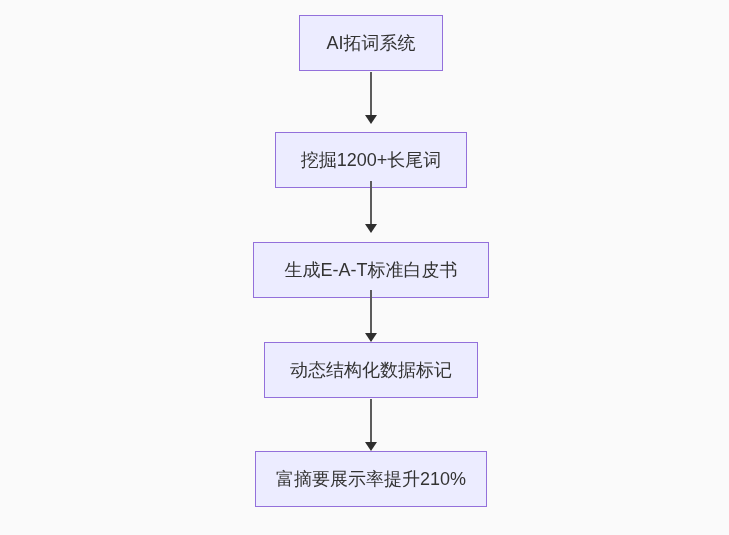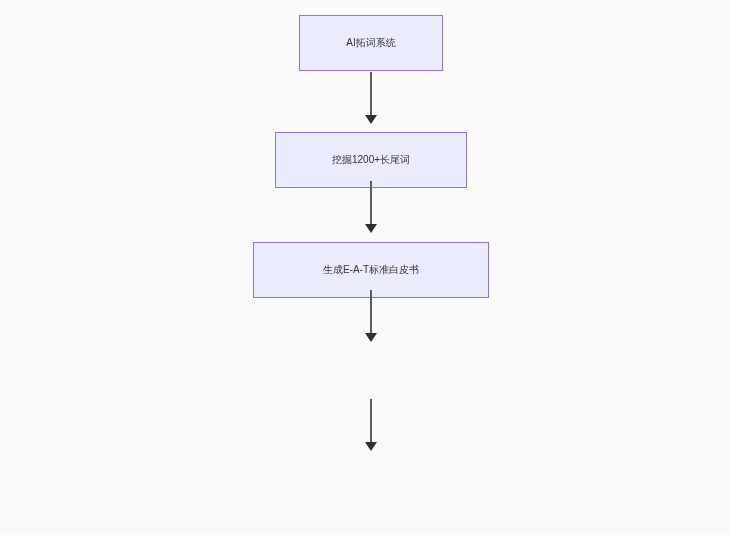--- a/index.html
+++ b/index.html
@@ -21,21 +21,21 @@
     height: 56px;
     background: #ECECFF;
     border: 1px solid #9370DB;
     box-sizing: border-box;
     display: flex;
     align-items: center;
     justify-content: center;
   }
   .node-label {
     color: #333333;
-    font-size: 10px;
+    font-size: 18px;
     white-space: nowrap;
     line-height: 1;
   }
   .node-1 { top: 15px;  width: 144px; }
   .node-2 { top: 132px; width: 192px; }
   .node-3 { top: 233px; width: 236px; margin-top: 9px; }
   .node-4 { top: 342px; width: 214px; }
   .node-5 { top: 451px; width: 232px; }
 
   .edge {
@@ -89,20 +89,26 @@
 
   <div class="node node-3">
     <span class="node-label">生成E-A-T标准白皮书</span>
   </div>
 
   <div class="edge edge-3">
     <div class="edge-line"></div>
     <div class="edge-arrowhead"></div>
   </div>
 
+  <div class="node node-4">
+    <span class="node-label">动态结构化数据标记</span>
+  </div>
 
   <div class="edge edge-4">
     <div class="edge-line"></div>
     <div class="edge-arrowhead"></div>
   </div>
 
+  <div class="node node-5">
+    <span class="node-label">富摘要展示率提升210%</span>
+  </div>
 
 </div>
 
 </body></html>

